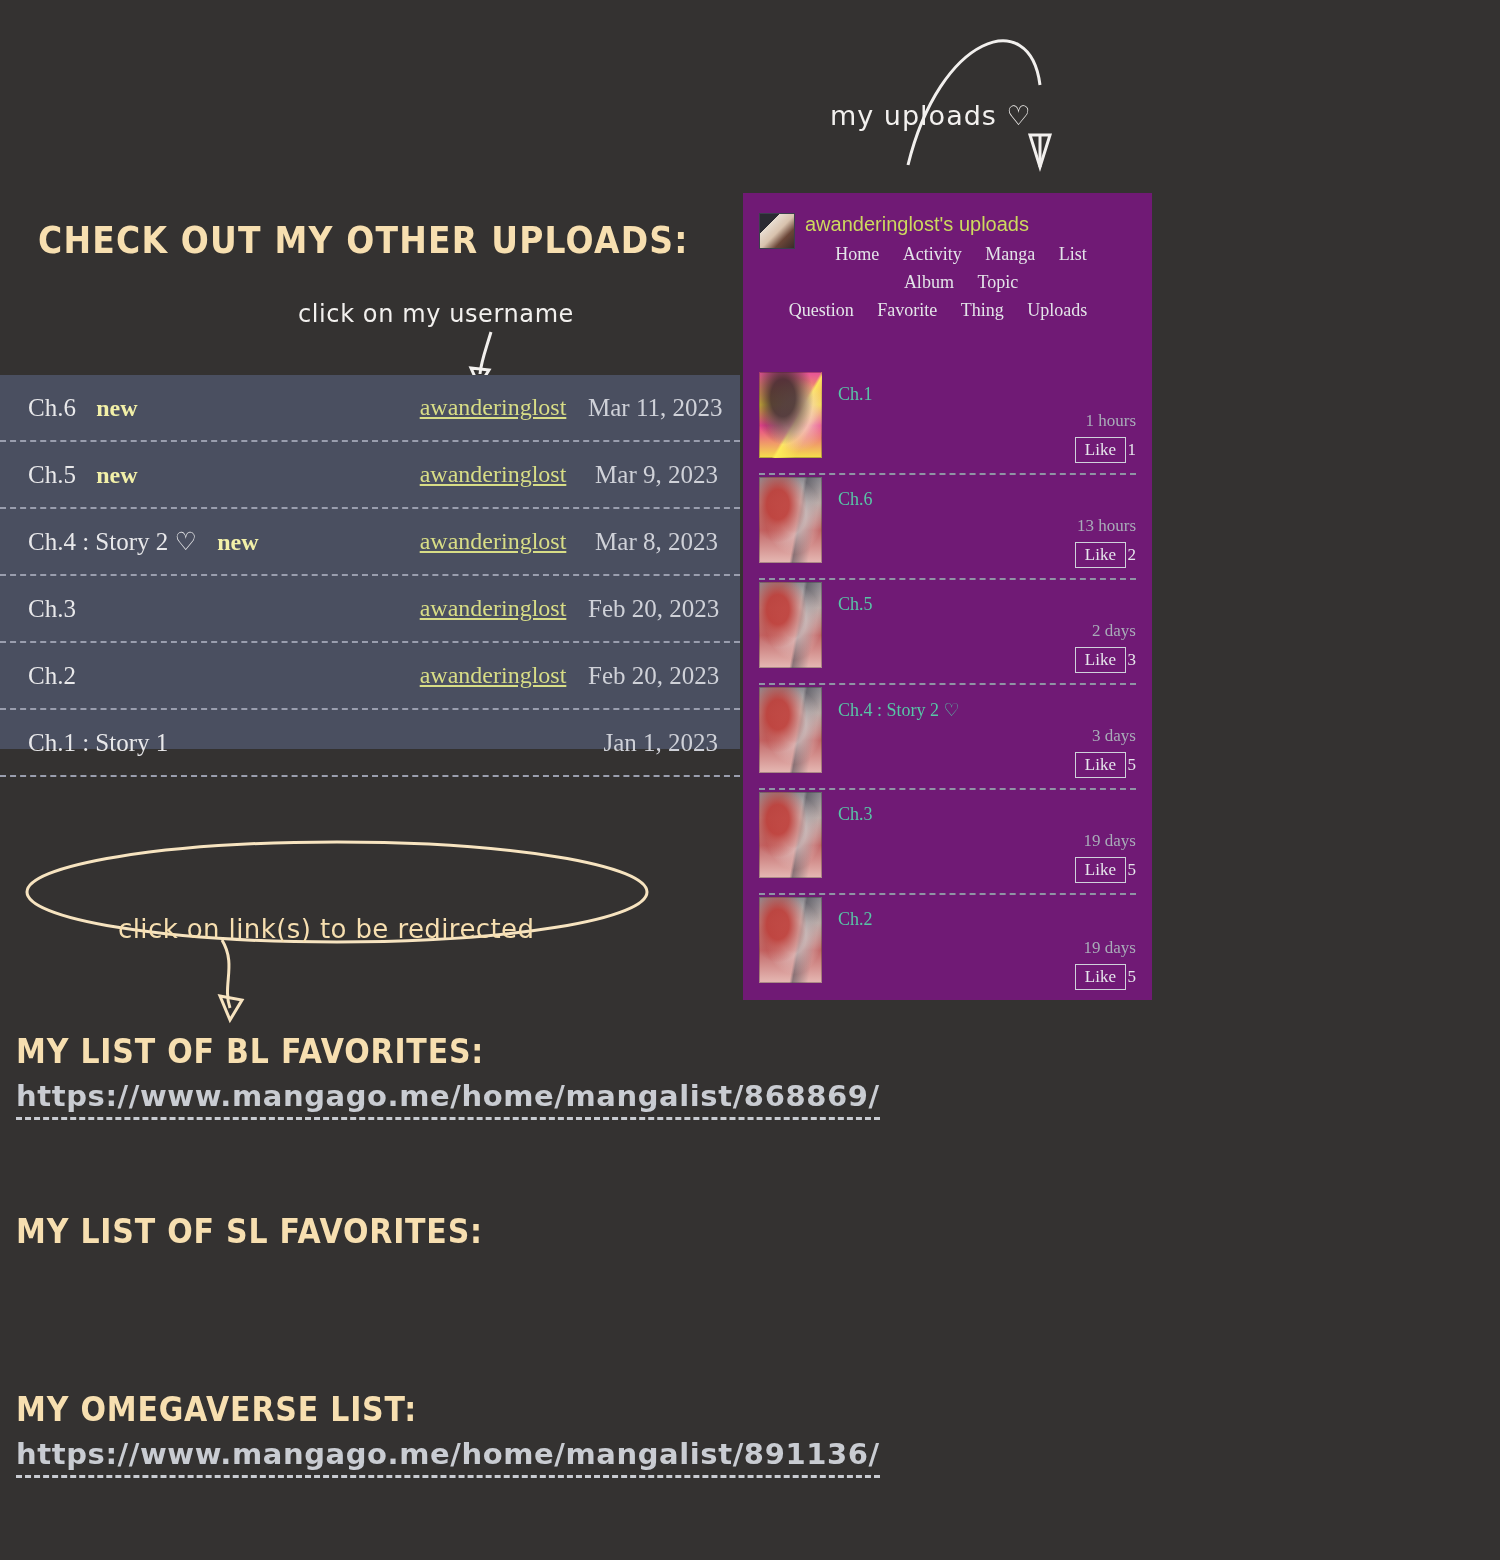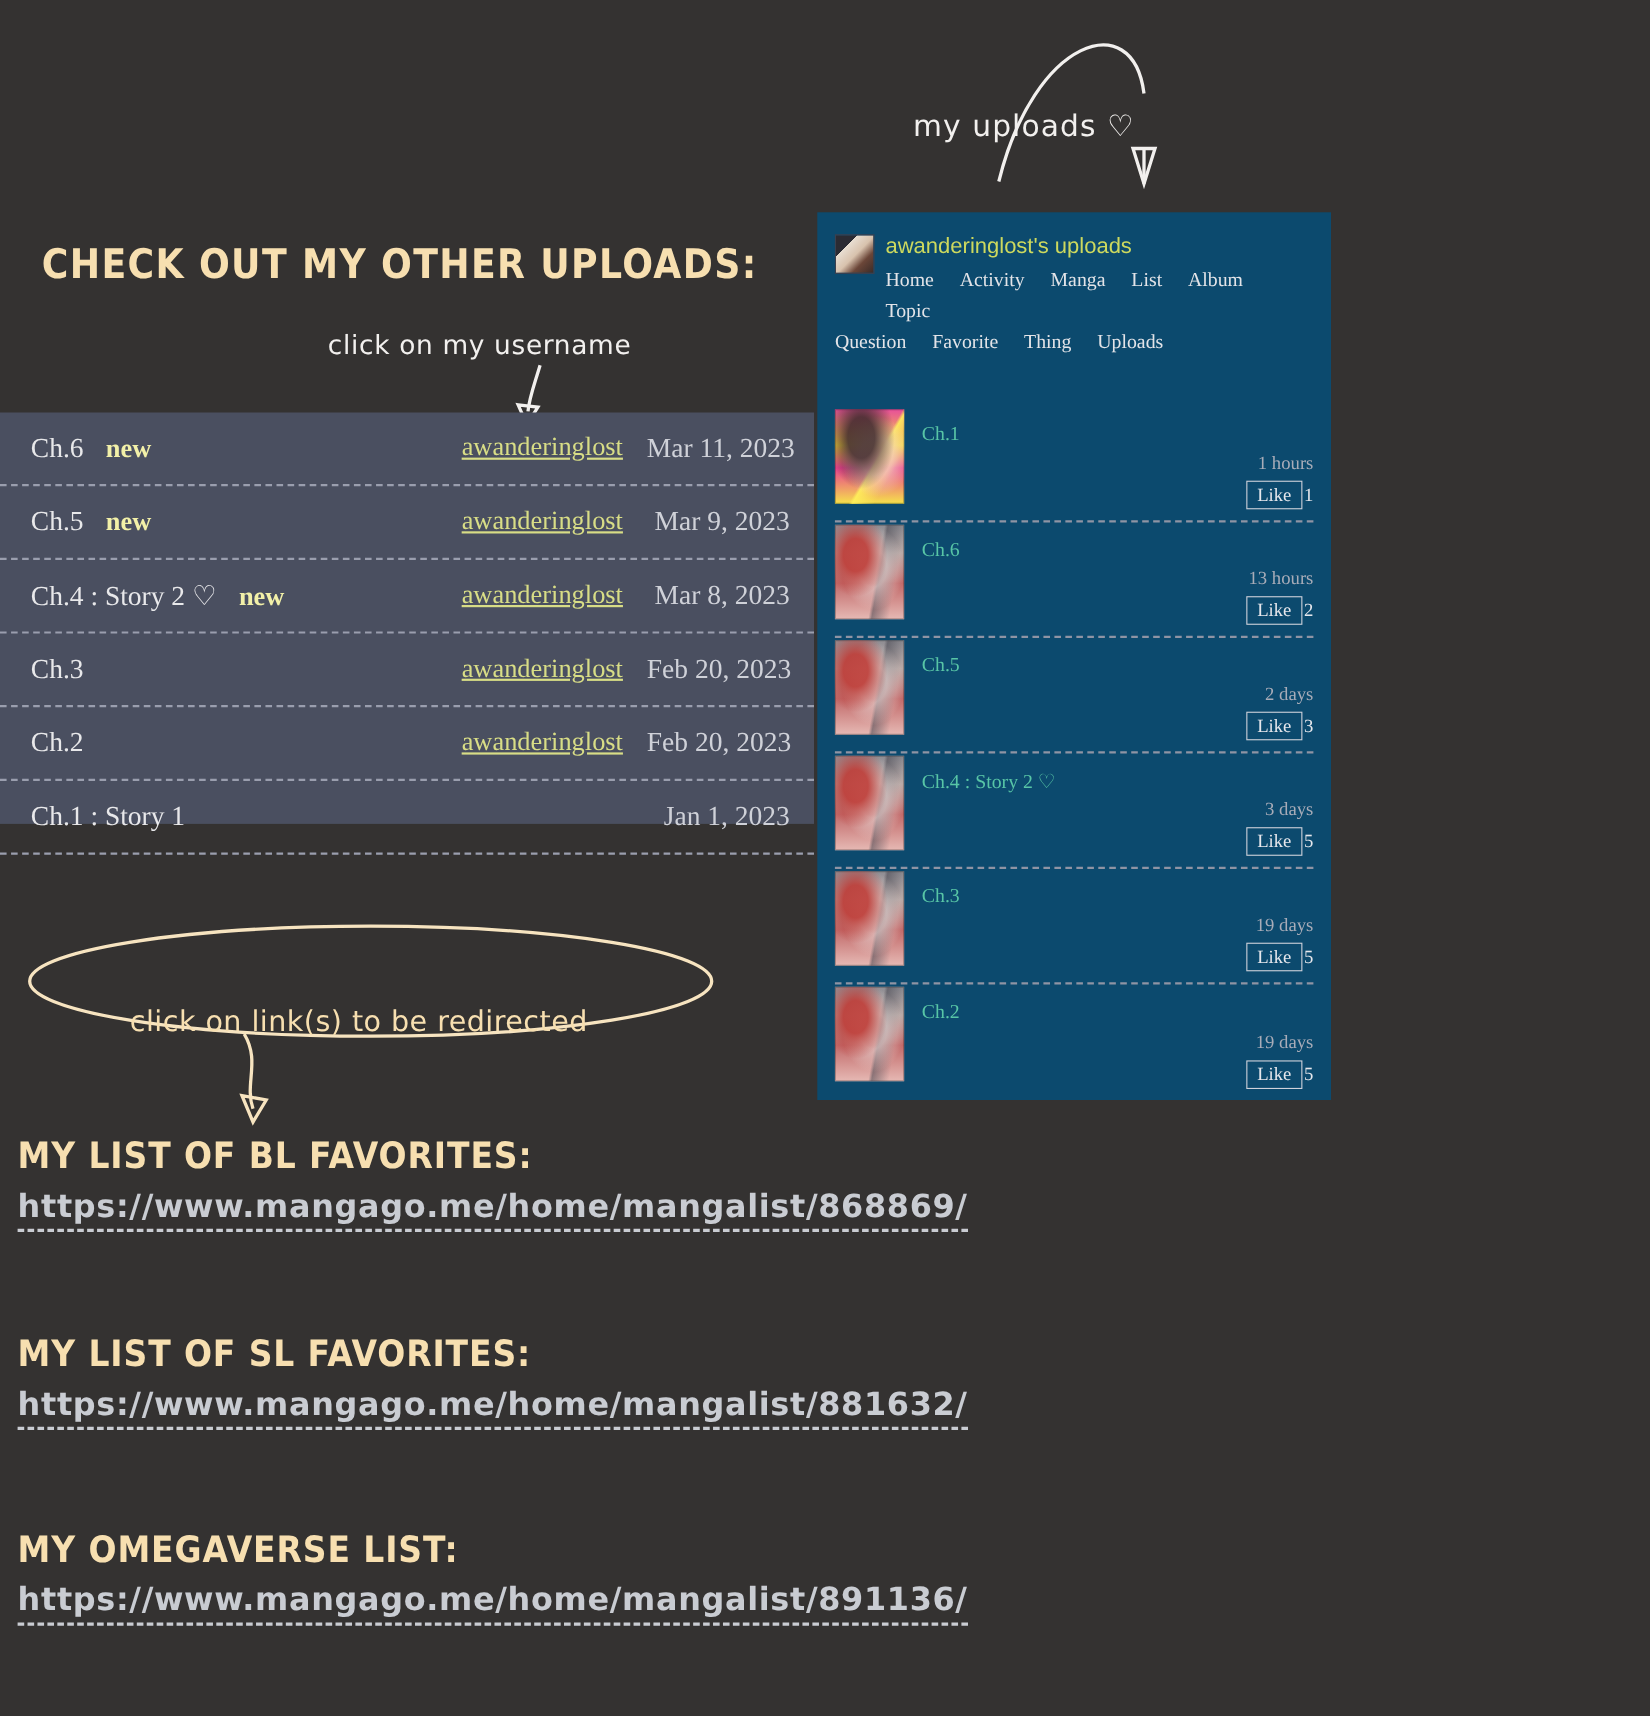--- a/index.html
+++ b/index.html
@@ -96,40 +96,41 @@
     border-bottom: 3px dashed #c9ccd2;
     display: inline-block; padding-bottom: 4px;
   }
   #block-bl { top: 1032px; }
   #block-sl { top: 1212px; }
   #block-om { top: 1390px; }
 
   
   #uploads-panel {
     position: absolute; left: 743px; top: 193px;
-    width: 467px; height: 807px;
-    background: #0c4a6e;
+    width: 409px; height: 807px;
+    background: #701a75;
     padding: 20px 16px 0 16px;
   }
   .up-header { display: flex; align-items: flex-start; gap: 10px; }
   .avatar {
     width: 36px; height: 36px; flex: 0 0 36px;
     background:
       linear-gradient(135deg, #2b2b33 0%, #2b2b33 28%, #e8ded2 28%, #d8c2ad 52%, #6b4638 72%, #3a2b28 100%);
     border: 1px solid #3c404e;
   }
   .up-title {
     font-family: "Liberation Sans", sans-serif;
     font-size: 20px; color: #cdd95e; line-height: 1.1;
     cursor: pointer;
   }
   .up-nav {
     font-family: "Liberation Serif", serif;
     font-size: 18px; color: #e3e4e8;
     margin-top: 9px;
+    text-align: center;
   }
   .up-nav a {
     color: #e3e4e8; text-decoration: none;
     margin-right: 19px; cursor: pointer;
     display: inline-block; margin-bottom: 7px;
   }
   .up-nav-row2 { margin-left: -46px; }
 
   #uploads-list { margin-top: 42px; }
   .up-item {
@@ -276,21 +277,20 @@
   </svg>
   <div id="ann-redirect" class="hand ann-cream">click on link(s) to be redirected</div>
 
   <div id="block-bl" class="list-block">
     <div class="list-heading">MY LIST OF BL FAVORITES:</div>
     <div class="list-url">https://www.mangago.me/home/mangalist/868869/</div>
   </div>
 
   <div id="block-sl" class="list-block">
     <div class="list-heading">MY LIST OF SL FAVORITES:</div>
-    <div class="list-url">https://www.mangago.me/home/mangalist/881632/</div>
   </div>
 
   <div id="block-om" class="list-block">
     <div class="list-heading">MY OMEGAVERSE LIST:</div>
     <div class="list-url">https://www.mangago.me/home/mangalist/891136/</div>
   </div>
 
   <div id="uploads-panel">
 
     <div class="up-header">

